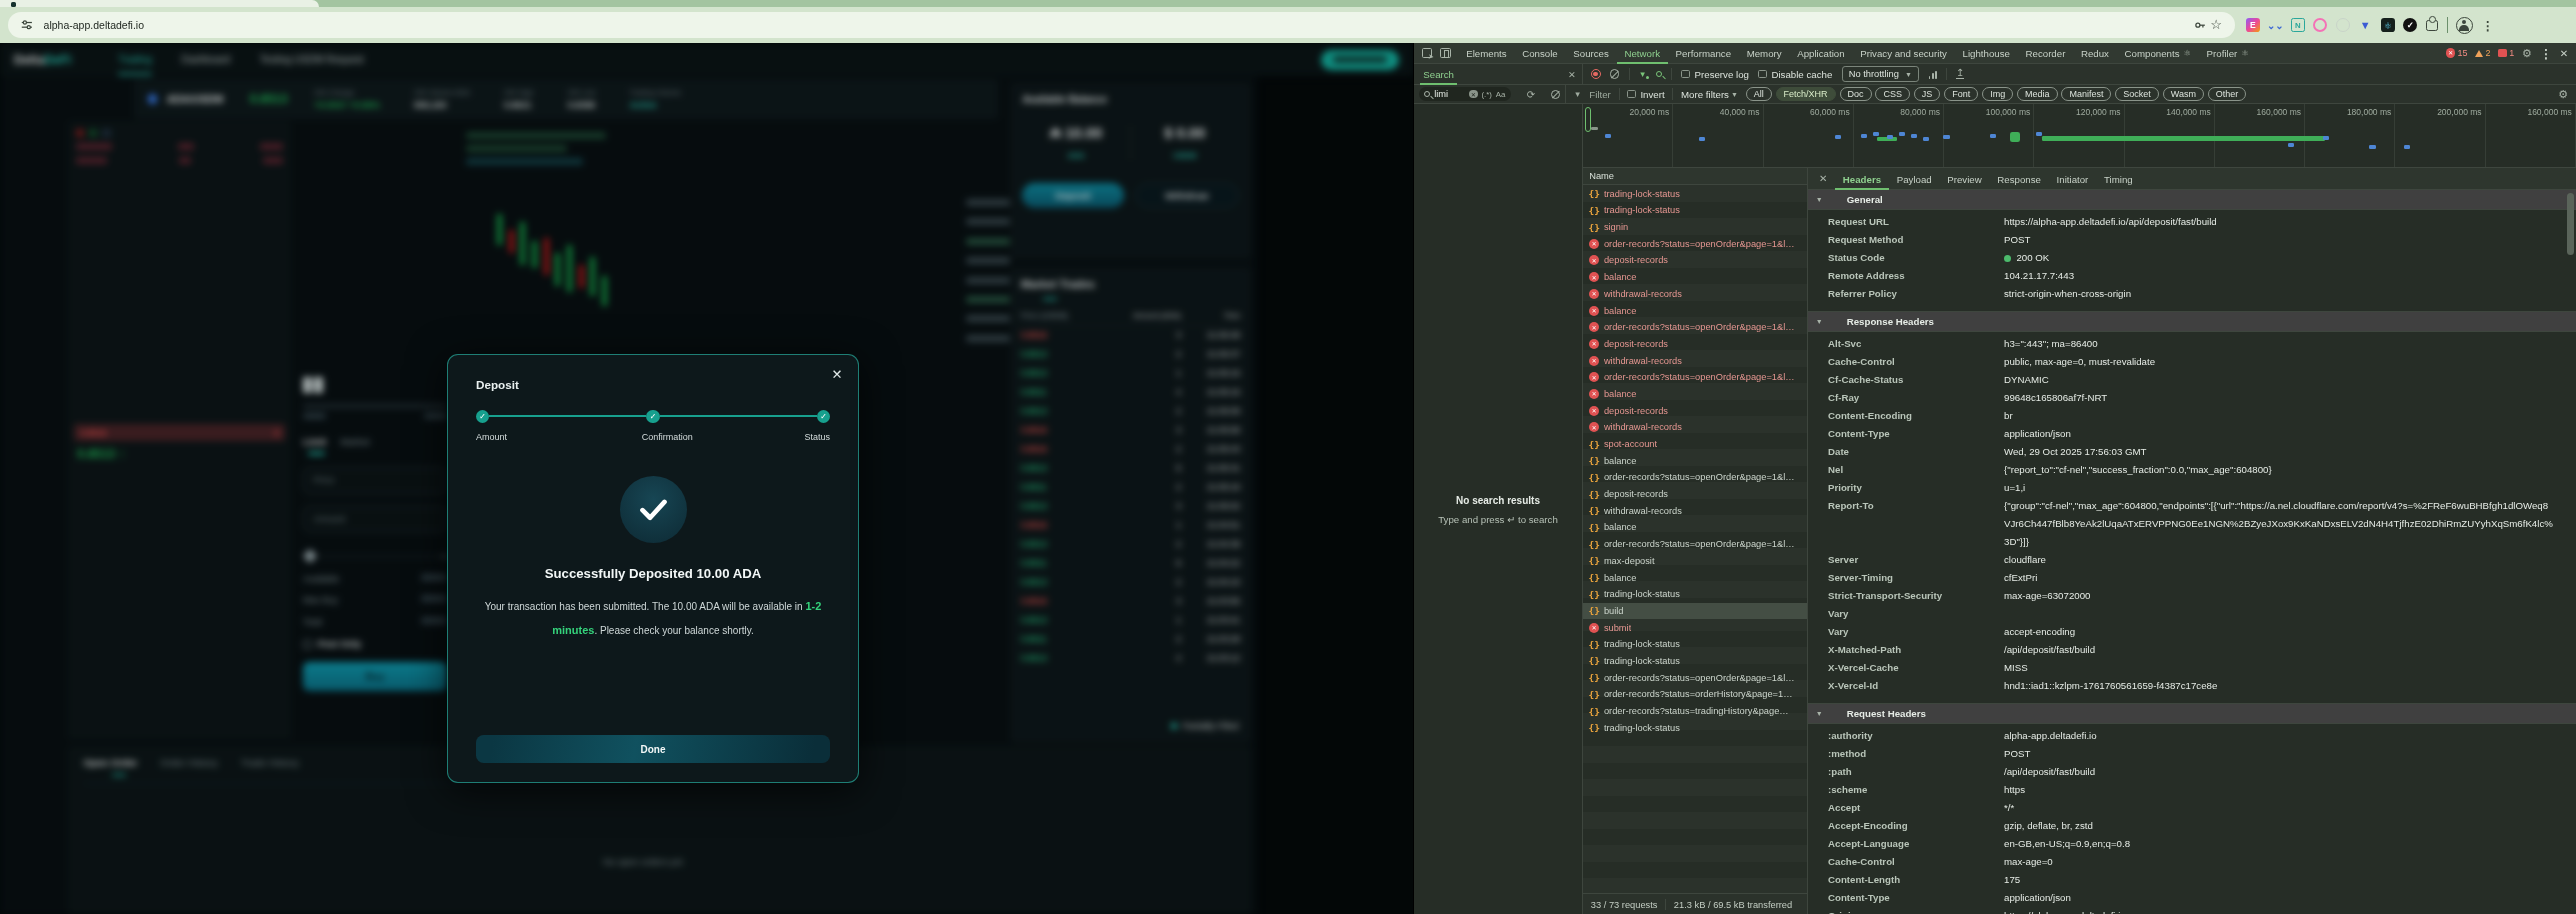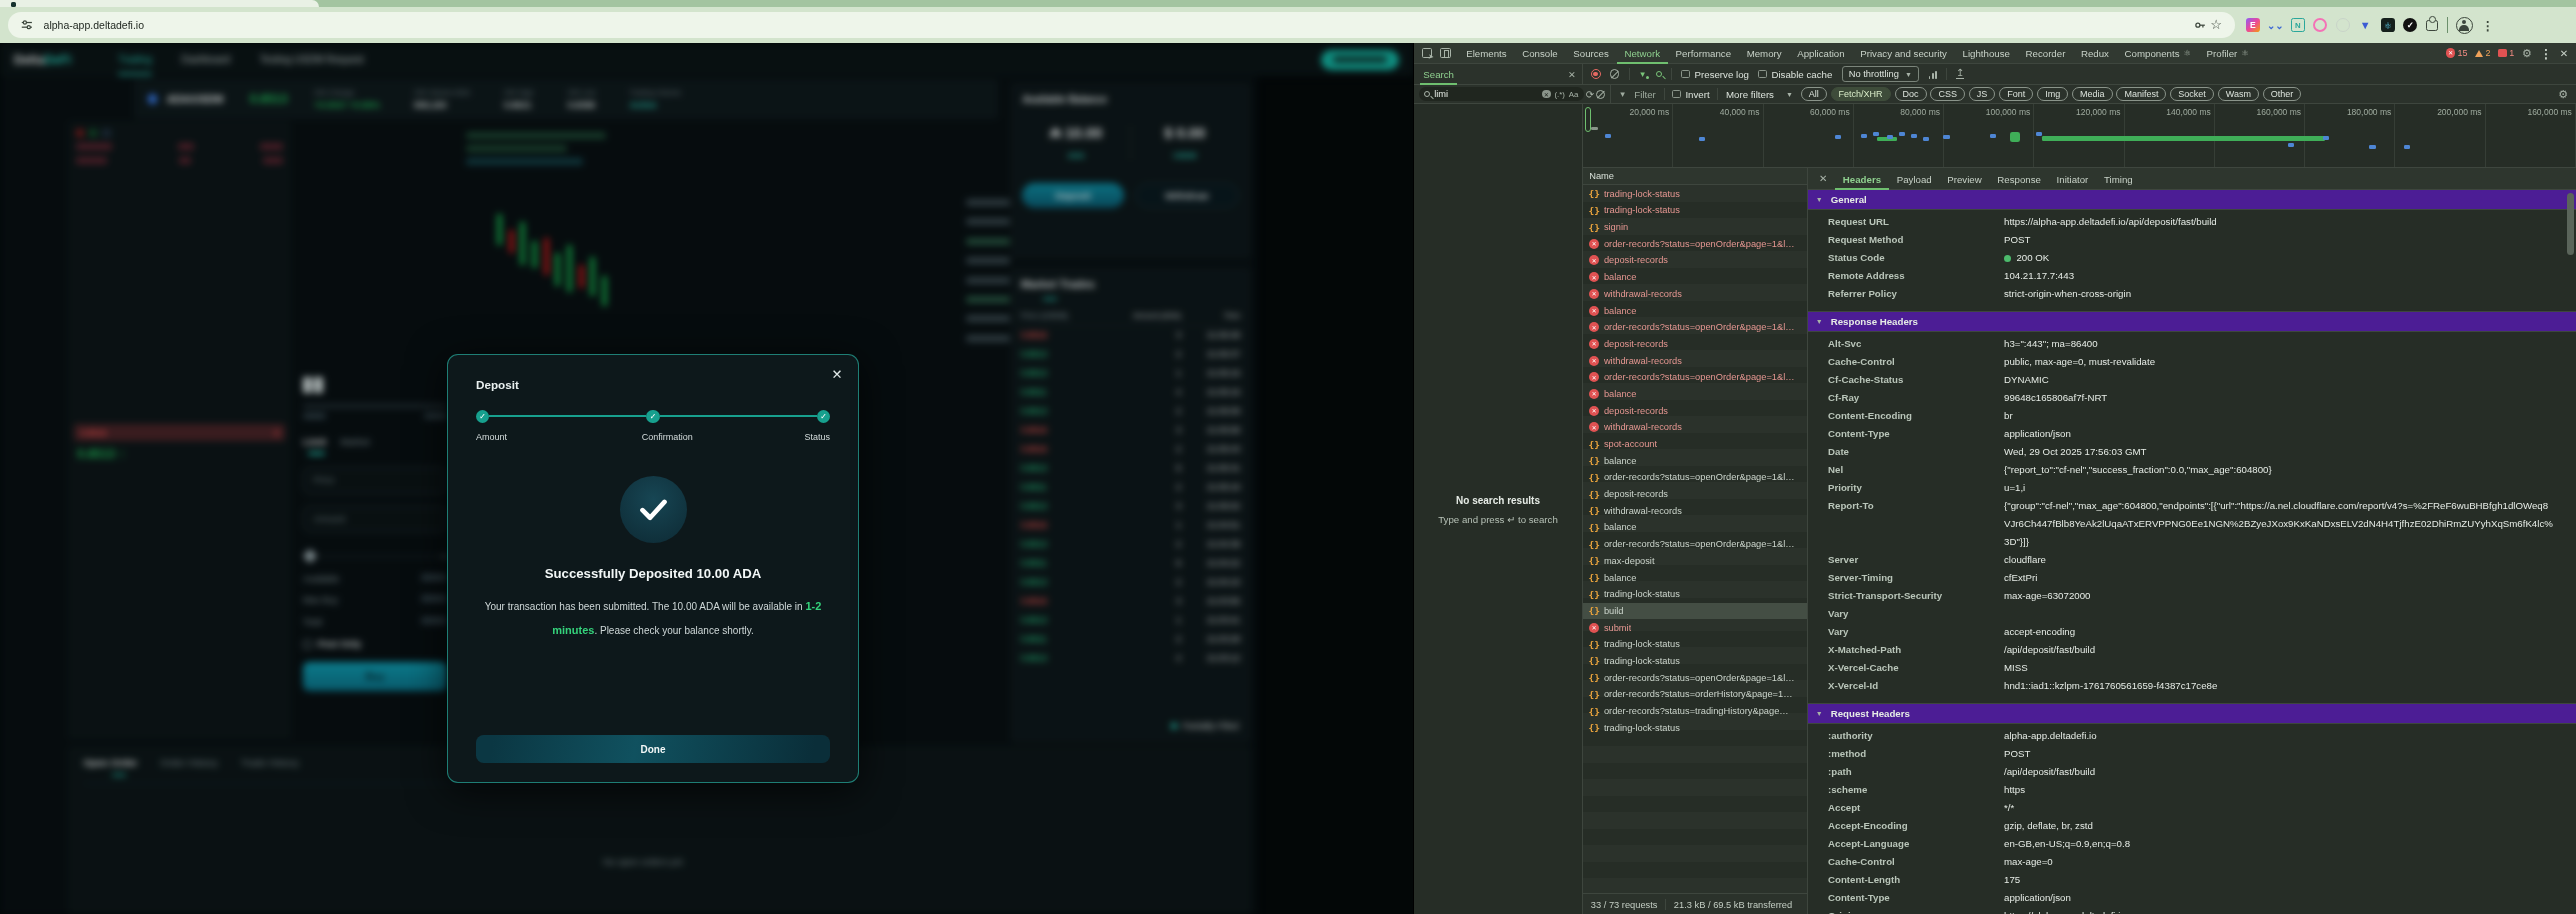--- a/index.html
+++ b/index.html
@@ -169,32 +169,32 @@
   .ic-mag::after{content:"";position:absolute;left:5.4px;top:5.4px;width:3.9px;height:1.2px;background:#7ac57a;transform:rotate(45deg);}
   .ic-mag.gray{border-color:#a8b3a8;}.ic-mag.gray::after{background:#a8b3a8;}
   .dtsep{width:0.8px;height:12.4px;background:#3e463e;}
   .dt-check{display:flex;align-items:center;gap:4.7px;color:#dce3dc;font-size:9.7px;white-space:nowrap;}
   .dt-check .box{width:8.5px;height:8.5px;border:1.2px solid #8a948a;border-radius:1.6px;}
   .dt-select{display:flex;align-items:center;gap:6.2px;border:0.8px solid #7b857b;border-radius:3.1px;height:15.5px;padding:0 6.2px;font-size:9.3px;color:#dce3dc;white-space:nowrap;}
   .ic-signal{display:flex;align-items:flex-end;gap:1.2px;height:9.3px;}
   .ic-signal i{width:1.9px;background:#a8b3a8;border-radius:0.8px;}
   .ic-export{color:#a8b3a8;font-size:10px;border-bottom:1.2px solid #a8b3a8;line-height:8.5px;height:10px;}
   .dt-row3{height:19.4px;display:flex;border-bottom:0.8px solid #3e463e;background:#2b322b;flex:0 0 auto;}
-  .search-query{width:197px;border-right:0.8px solid #3e463e;display:flex;align-items:center;gap:2px;padding:0 4.7px;flex:0 0 auto;}
+  .search-query{width:152px;border-right:0.8px solid #3e463e;display:flex;align-items:center;gap:16px;padding:0 4.7px;flex:0 0 auto;}
   .sq-pill{flex:1;height:14px;background:#20261f;border-radius:7px;display:flex;align-items:center;gap:3.9px;padding:0 5.4px;}
   .sq-pill .q{color:#e6ece6;font-size:9.3px;}
   .sq-ico{color:#a8b3a8;font-size:7.8px;}
   .ic-clear{width:8.5px;height:8.5px;border-radius:50%;background:#8a948a;color:#20261f;font-size:6.2px;display:flex;align-items:center;justify-content:center;}
   .ic-refresh{color:#a8b3a8;font-size:10px;}
   .filter-bar{flex:1;display:flex;align-items:center;gap:7.8px;padding:0 7.8px;}
   .filter-ph{color:#9fab9f;font-size:9.7px;}
   .chip{height:14px;border:0.8px solid #8a948a;border-radius:7px;padding:0 7px;display:flex;align-items:center;font-size:9px;color:#dce3dc;white-space:nowrap;}
   .chip[data-active="true"]{background:#3e4c3a;border-color:#3e4c3a;color:#d9ecc9;}
   .chip-row{display:flex;gap:3.9px;align-items:center;}
-  .more-filters{display:flex;gap:12px;align-items:center;font-size:9.7px;color:#dce3dc;white-space:nowrap;}
+  .more-filters{display:flex;gap:2px;align-items:center;font-size:9.7px;color:#dce3dc;white-space:nowrap;}
   .caret{font-size:7px;color:#a8b3a8;}
   .dt-main{flex:1;display:flex;min-height:0;}
   .search-pane{width:169px;border-right:0.8px solid #3e463e;background:#262d26;display:flex;flex-direction:column;align-items:center;justify-content:center;gap:7.8px;flex:0 0 auto;}
   .nores-h{font-size:10px;font-weight:bold;color:#e6ece6;}
   .nores-p{font-size:9.7px;color:#b6c1b6;}
   .net-pane{flex:1;display:flex;flex-direction:column;min-width:0;}
   .timeline{height:64px;border-bottom:0.8px solid #3e463e;position:relative;background:#262d26;flex:0 0 auto;overflow:hidden;}
   .tl-cells{display:flex;height:100%;}
   .tl-cell{flex:1;border-right:0.8px solid #363e36;font-size:8.5px;color:#9fab9f;text-align:right;padding:3.1px 3.1px 0 0;white-space:nowrap;}
   .tl-handle{position:absolute;left:1.6px;top:2.3px;width:6.2px;height:25px;border:1.2px solid #6fbf6f;border-radius:3.1px;}
@@ -215,21 +215,21 @@
   .req-row[data-selected="true"]{background:#444e44;}
   .req-name{overflow:hidden;text-overflow:ellipsis;}
   .statusbar{height:22px;border-top:0.8px solid #3e463e;background:#2b322b;display:flex;align-items:center;gap:7.8px;padding:0 7.8px;font-size:9.3px;color:#c4cec4;flex:0 0 auto;white-space:nowrap;}
   .statusbar .p{width:0.8px;height:11px;background:#3e463e;}
   .details{flex:1;display:flex;flex-direction:column;min-width:0;position:relative;background:#262d26;}
   .det-tabs{height:22px;background:#2e362e;border-bottom:0.8px solid #3e463e;display:flex;align-items:center;gap:1.6px;padding:0 4.7px;flex:0 0 auto;}
   .det-x{color:#a8b3a8;font-size:10px;padding:0 6.2px;}
   .det-tab{padding:2.3px 7.8px 0;height:22px;display:flex;align-items:center;font-size:9.7px;color:#c8d2c8;border-bottom:2.3px solid transparent;}
   .det-tab[data-active="true"]{color:#8fd08f;border-bottom-color:#6fbf6f;font-weight:bold;}
   .det-scroll{flex:1;overflow:hidden;}
-  .sect-title{height:20px;background:#4c1d95;border-bottom:0.8px solid #3e463e;display:flex;align-items:center;gap:8px;padding:0 7.8px;font-size:9.7px;color:#e6ece6;font-weight:bold;}
+  .sect-title{height:20px;background:#404040;border-bottom:0.8px solid #3e463e;display:flex;align-items:center;gap:24px;padding:0 7.8px;font-size:9.7px;color:#e6ece6;font-weight:bold;}
   .sect-title .tri{font-size:7px;color:#a8b3a8;}
   .sect{border-bottom:0.8px solid #3e463e;padding:3.1px 0 7.8px;}
   .kv{display:flex;font-size:9.7px;line-height:18px;}
   .kv-k{width:196px;flex:0 0 auto;padding-left:20px;color:#b9c5b9;font-weight:bold;}
   .kv-v{flex:1;color:#e6ece6;word-break:break-all;padding-right:23px;}
   .kv-dot{display:none;width:7px;height:7px;border-radius:50%;background:#4cbb6c;margin-right:5.4px;vertical-align:middle;}
   .kv[data-dot="true"] .kv-dot{display:inline-block;}
   .det-sb{position:absolute;right:1.6px;top:25px;width:7px;height:839px;}
   .det-sb .thumb{width:7px;height:62px;border-radius:3.9px;background:#5a645a;}
   .gear.right{margin-left:auto;}

